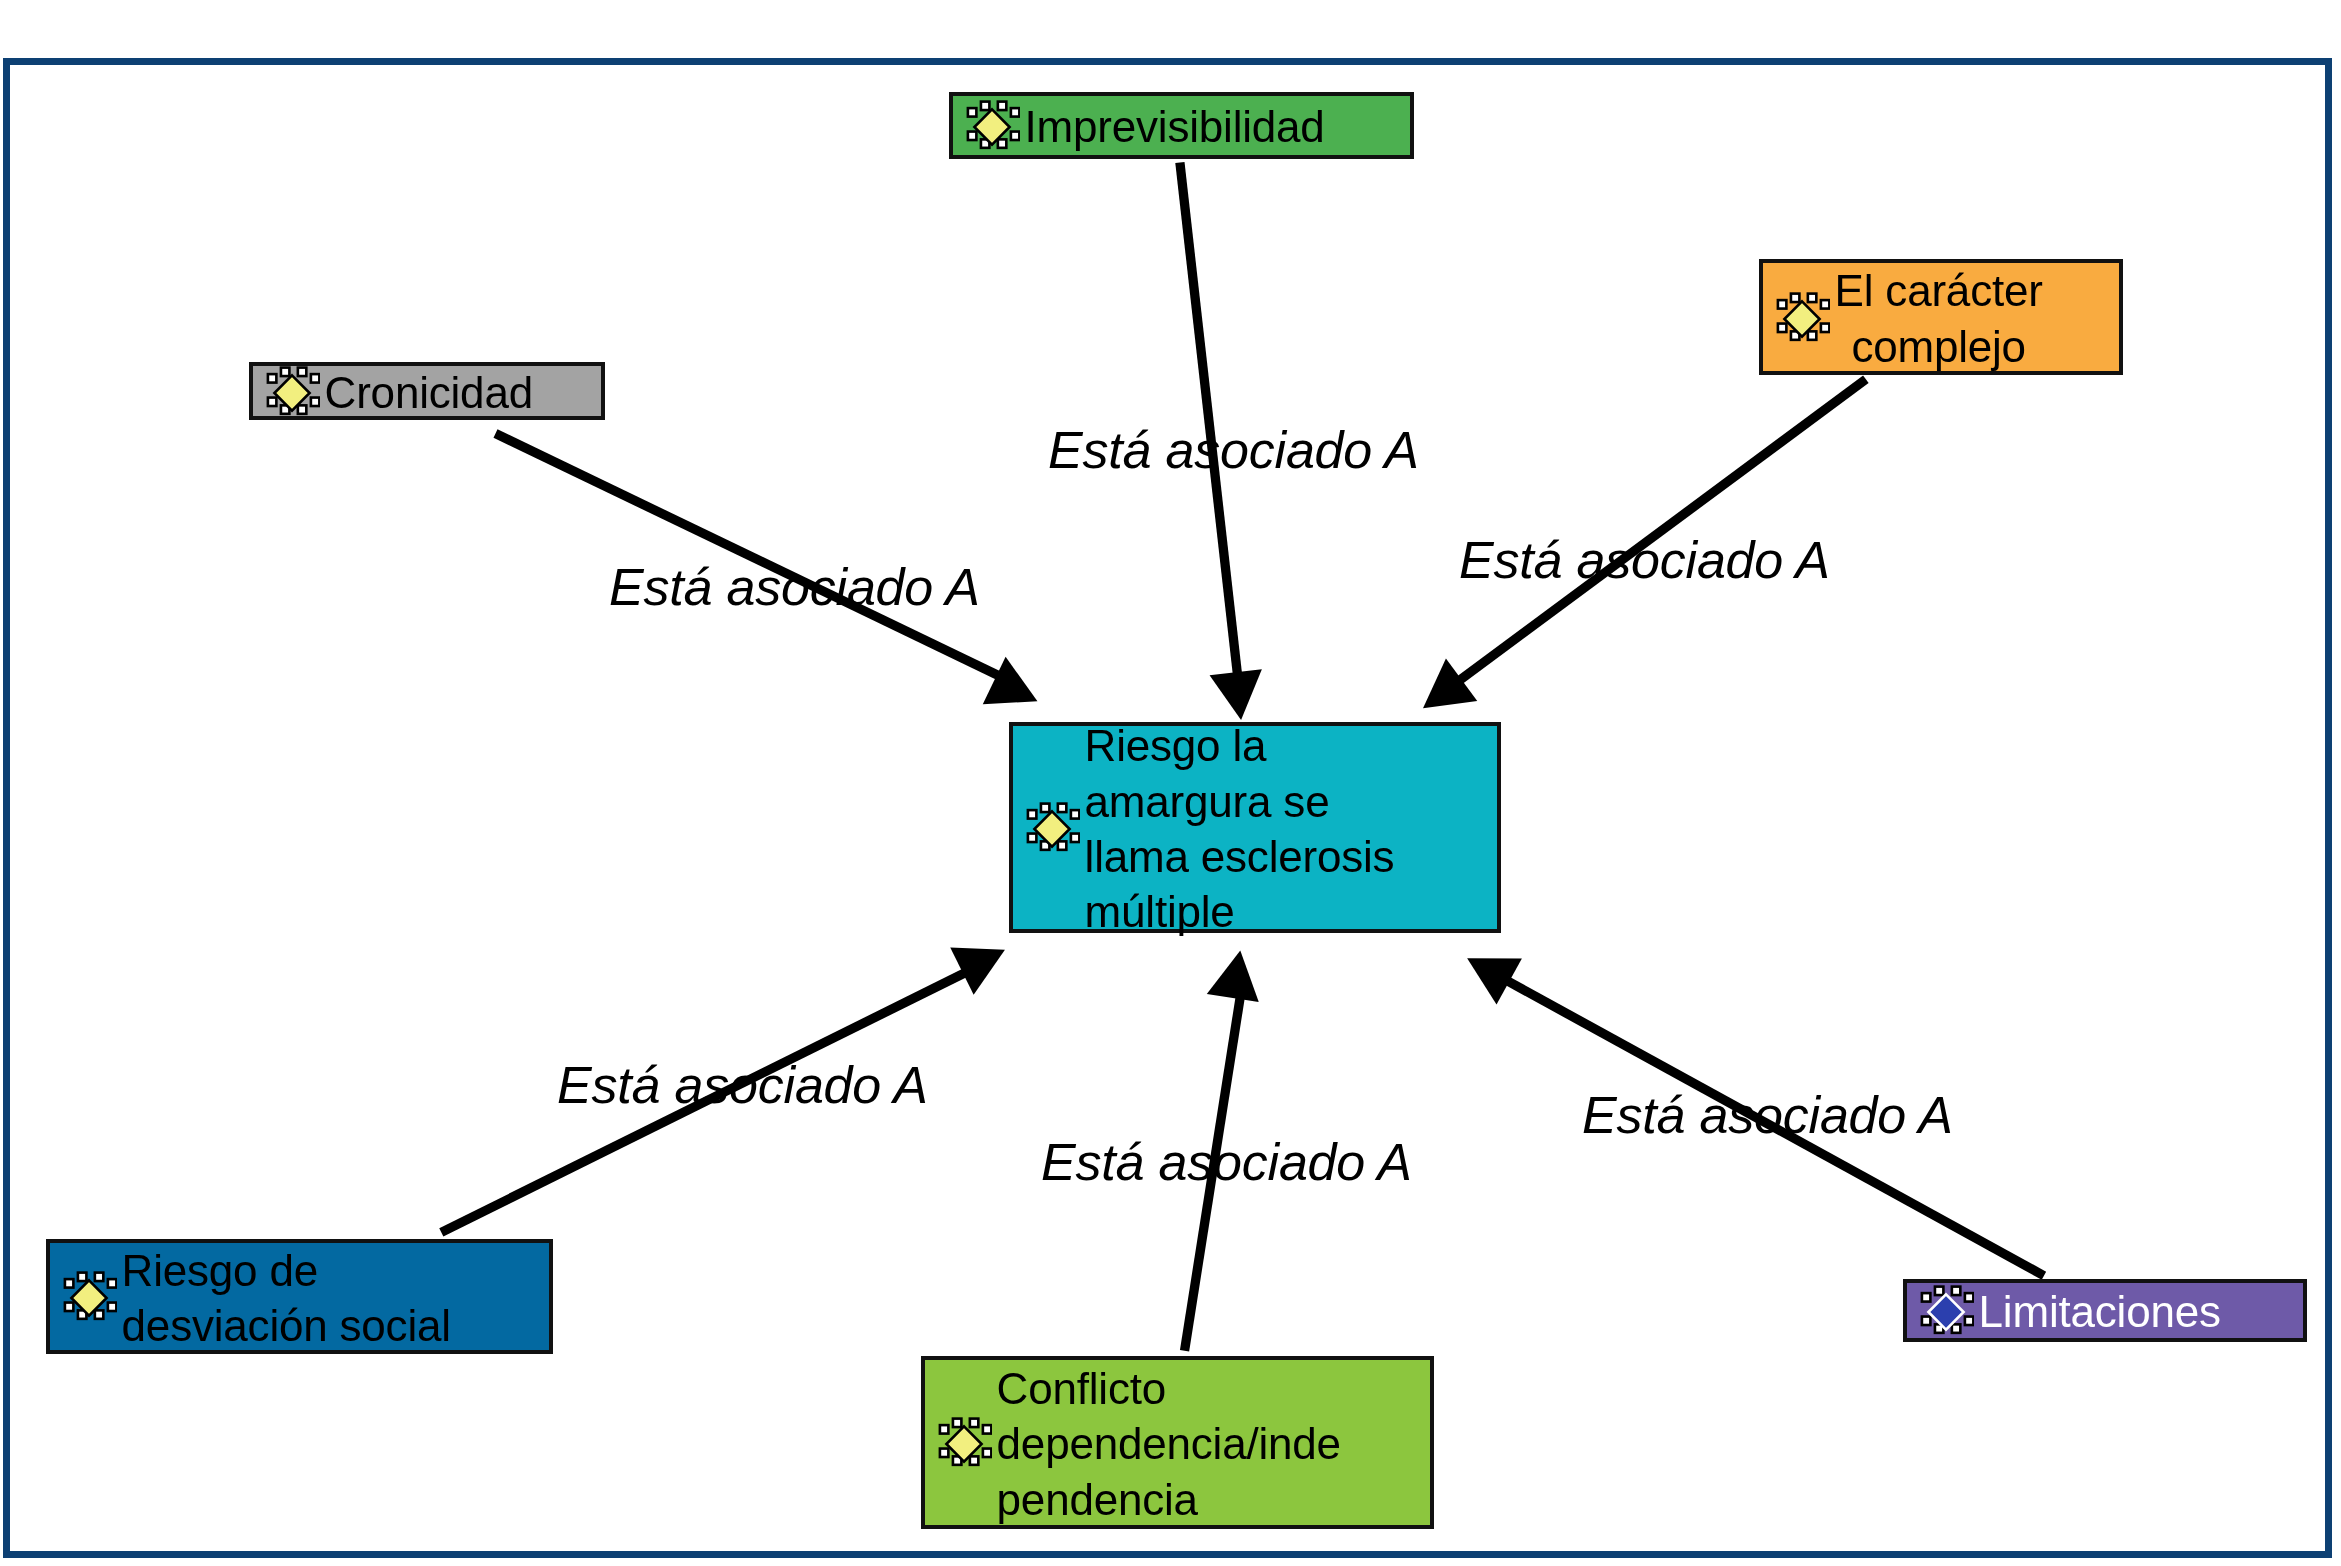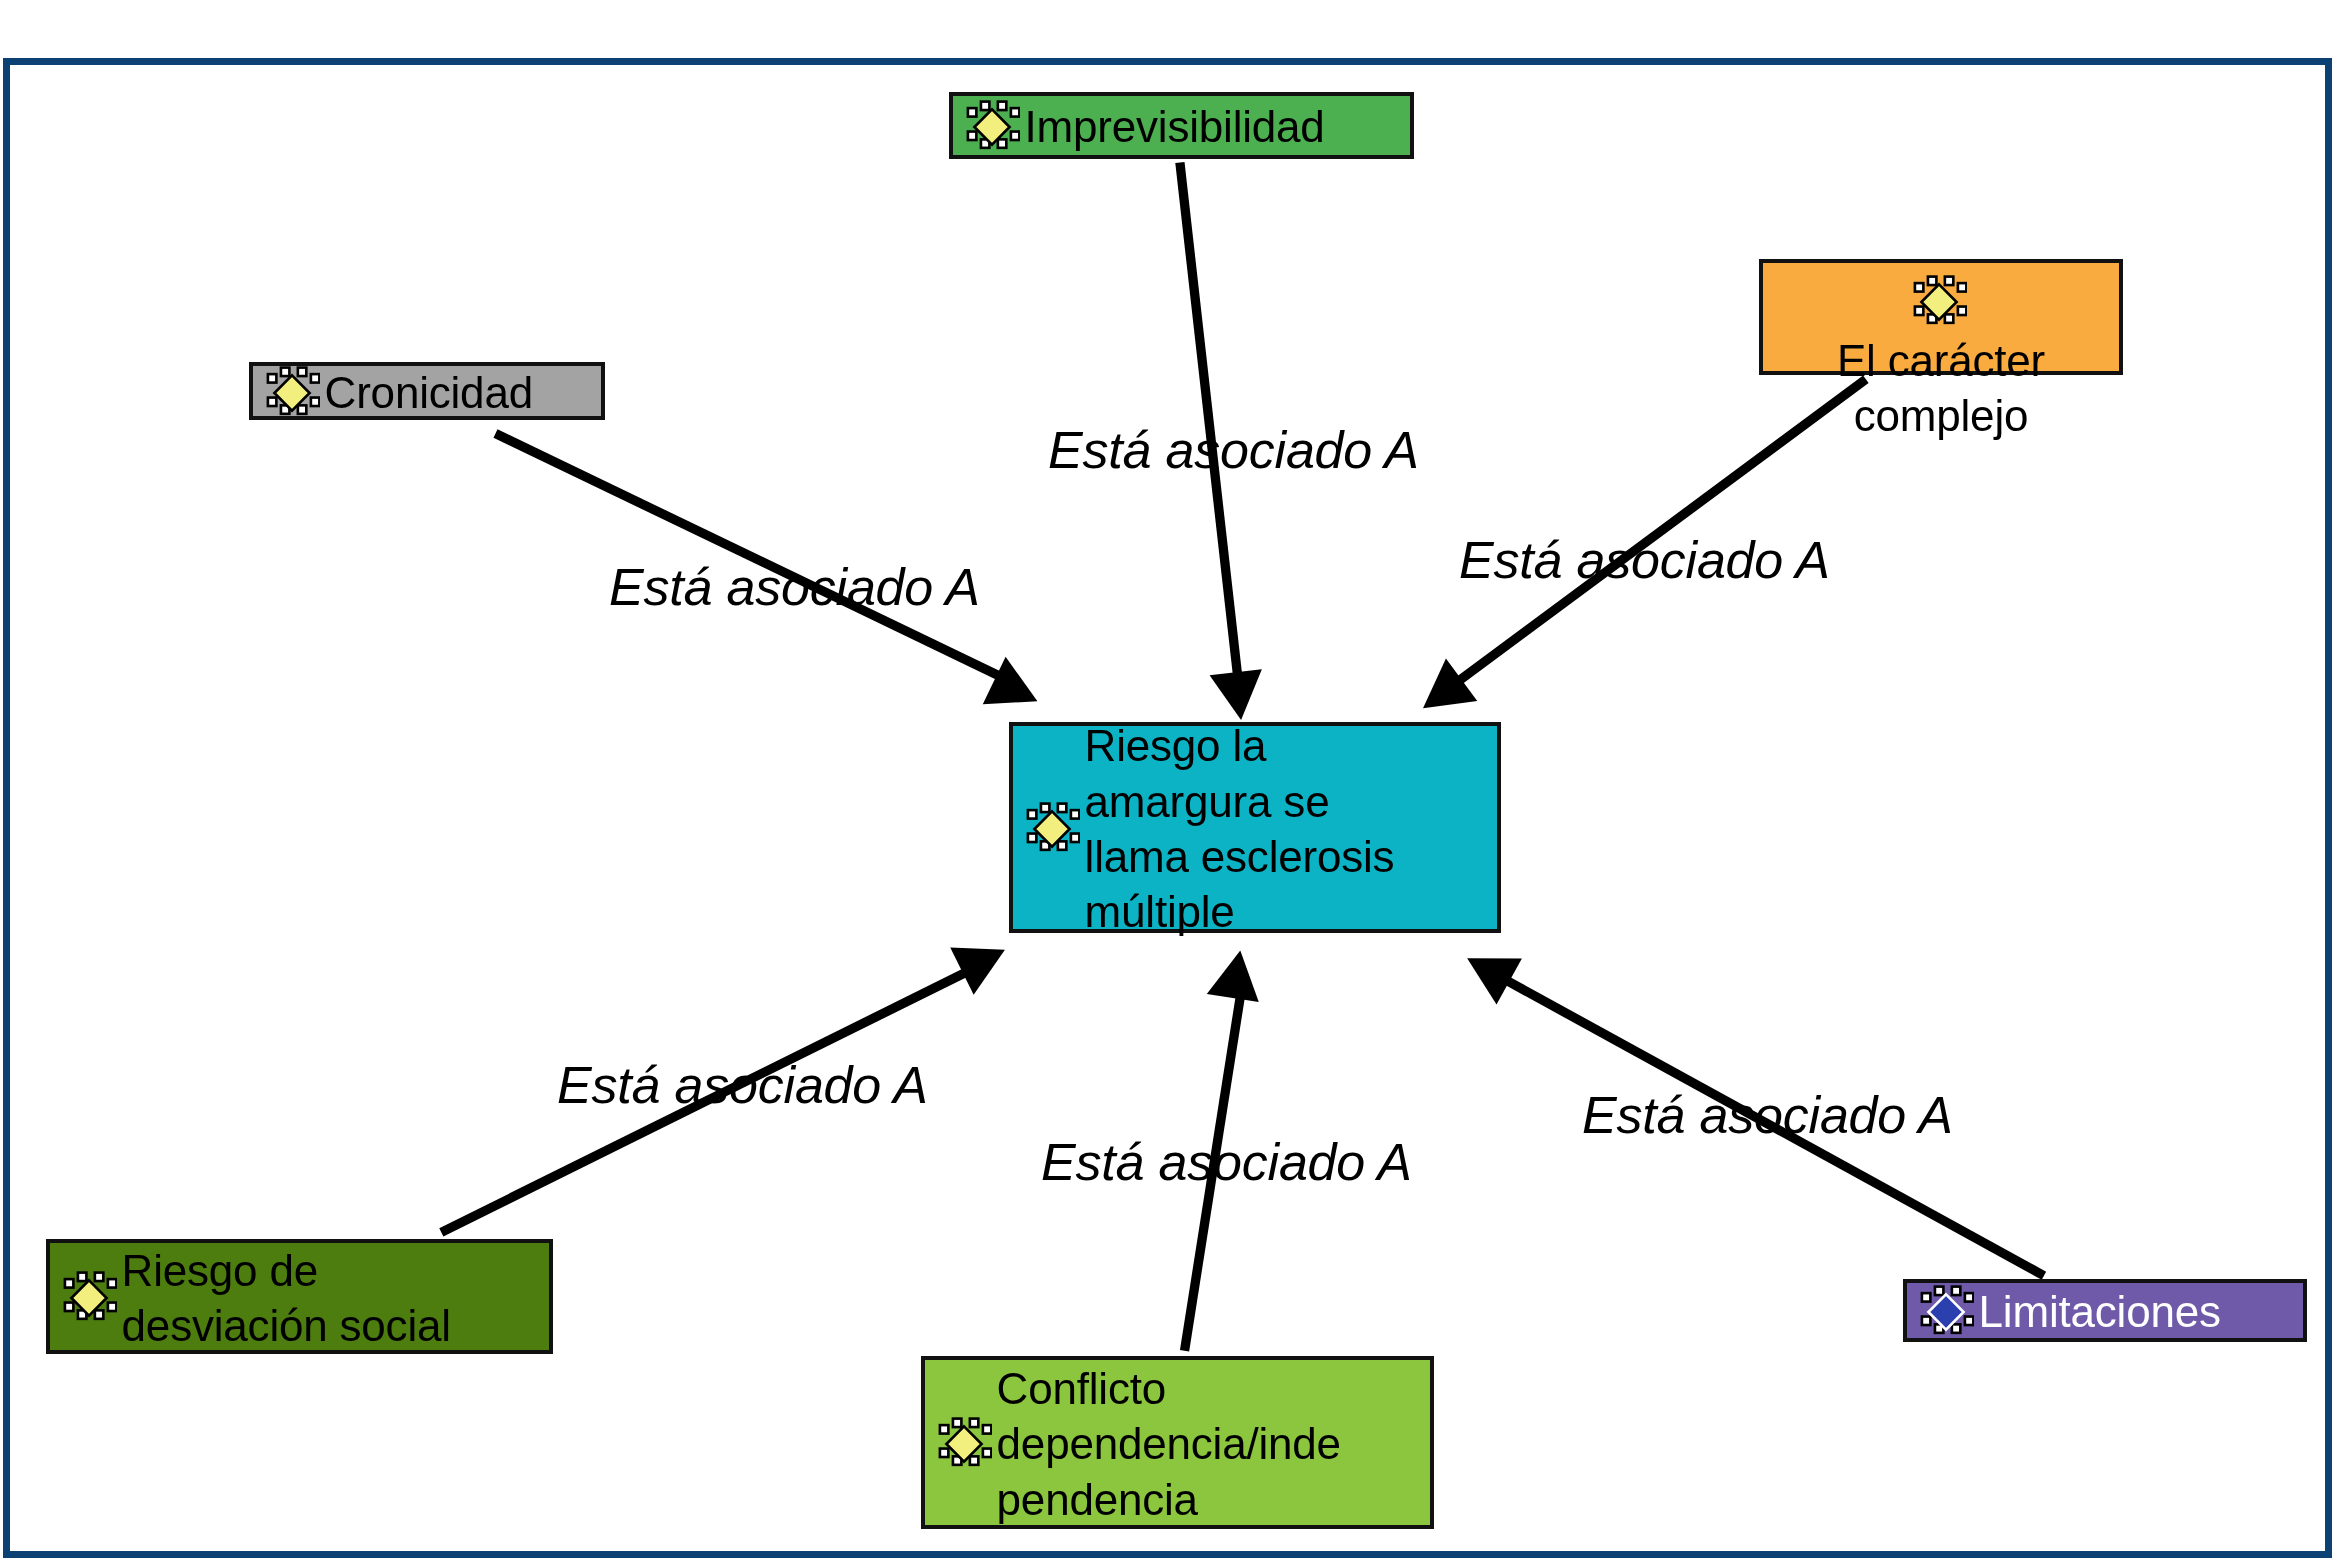--- a/index.html
+++ b/index.html
@@ -111,21 +111,21 @@
             <rect x="52" y="4" width="13" height="13" fill="#ffffff" stroke="#000000" stroke-width="4"></rect>
             <rect x="72" y="14" width="13" height="13" fill="#ffffff" stroke="#000000" stroke-width="4"></rect>
             <rect x="6" y="50" width="13" height="13" fill="#ffffff" stroke="#000000" stroke-width="4"></rect>
             <rect x="26" y="62" width="13" height="13" fill="#ffffff" stroke="#000000" stroke-width="4"></rect>
             <rect x="52" y="62" width="13" height="13" fill="#ffffff" stroke="#000000" stroke-width="4"></rect>
             <rect x="72" y="50" width="13" height="13" fill="#ffffff" stroke="#000000" stroke-width="4"></rect>
             <polygon points="43,16 70,43 43,70 16,43" fill="#f2ef7f" stroke="#000000" stroke-width="4"></polygon>
           </svg></span>
         <span class="label" style="color: rgb(0, 0, 0);">Cronicidad</span>
       </div>
-      <div class="node center-text" style="left: 1759px; top: 259px; width: 364px; height: 116px; background: rgb(249, 171, 64); border-color: rgb(17, 17, 17); flex-direction: column;">
+      <div class="node center-text" style="left: 1759px; top: 259px; width: 364px; height: 116px; background: rgb(249, 171, 64); border-color: rgb(17, 17, 17);">
         <span class="icon"><svg viewBox="0 0 86 86" width="56" height="56">
             <rect x="6" y="14" width="13" height="13" fill="#ffffff" stroke="#000000" stroke-width="4"></rect>
             <rect x="26" y="4" width="13" height="13" fill="#ffffff" stroke="#000000" stroke-width="4"></rect>
             <rect x="52" y="4" width="13" height="13" fill="#ffffff" stroke="#000000" stroke-width="4"></rect>
             <rect x="72" y="14" width="13" height="13" fill="#ffffff" stroke="#000000" stroke-width="4"></rect>
             <rect x="6" y="50" width="13" height="13" fill="#ffffff" stroke="#000000" stroke-width="4"></rect>
             <rect x="26" y="62" width="13" height="13" fill="#ffffff" stroke="#000000" stroke-width="4"></rect>
             <rect x="52" y="62" width="13" height="13" fill="#ffffff" stroke="#000000" stroke-width="4"></rect>
             <rect x="72" y="50" width="13" height="13" fill="#ffffff" stroke="#000000" stroke-width="4"></rect>
             <polygon points="43,16 70,43 43,70 16,43" fill="#f2ef7f" stroke="#000000" stroke-width="4"></polygon>
@@ -143,21 +143,21 @@
             <rect x="26" y="62" width="13" height="13" fill="#ffffff" stroke="#000000" stroke-width="4"></rect>
             <rect x="52" y="62" width="13" height="13" fill="#ffffff" stroke="#000000" stroke-width="4"></rect>
             <rect x="72" y="50" width="13" height="13" fill="#ffffff" stroke="#000000" stroke-width="4"></rect>
             <polygon points="43,16 70,43 43,70 16,43" fill="#f2ef7f" stroke="#000000" stroke-width="4"></polygon>
           </svg></span>
         <span class="label" style="color: rgb(0, 0, 0);">Riesgo la
 amargura se
 llama esclerosis
 múltiple</span>
       </div>
-      <div class="node" style="left: 46px; top: 1239px; width: 507px; height: 115px; background: #4d7c0f; border-color: rgb(17, 17, 17);">
+      <div class="node" style="left: 46px; top: 1239px; width: 507px; height: 115px; background: #0369a1; border-color: rgb(17, 17, 17);">
         <span class="icon"><svg viewBox="0 0 86 86" width="56" height="56">
             <rect x="6" y="14" width="13" height="13" fill="#ffffff" stroke="#000000" stroke-width="4"></rect>
             <rect x="26" y="4" width="13" height="13" fill="#ffffff" stroke="#000000" stroke-width="4"></rect>
             <rect x="52" y="4" width="13" height="13" fill="#ffffff" stroke="#000000" stroke-width="4"></rect>
             <rect x="72" y="14" width="13" height="13" fill="#ffffff" stroke="#000000" stroke-width="4"></rect>
             <rect x="6" y="50" width="13" height="13" fill="#ffffff" stroke="#000000" stroke-width="4"></rect>
             <rect x="26" y="62" width="13" height="13" fill="#ffffff" stroke="#000000" stroke-width="4"></rect>
             <rect x="52" y="62" width="13" height="13" fill="#ffffff" stroke="#000000" stroke-width="4"></rect>
             <rect x="72" y="50" width="13" height="13" fill="#ffffff" stroke="#000000" stroke-width="4"></rect>
             <polygon points="43,16 70,43 43,70 16,43" fill="#f2ef7f" stroke="#000000" stroke-width="4"></polygon>

